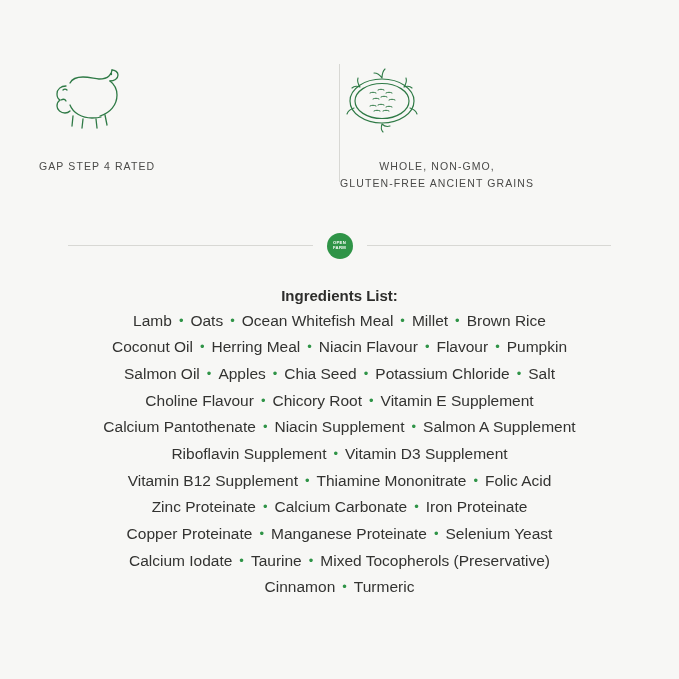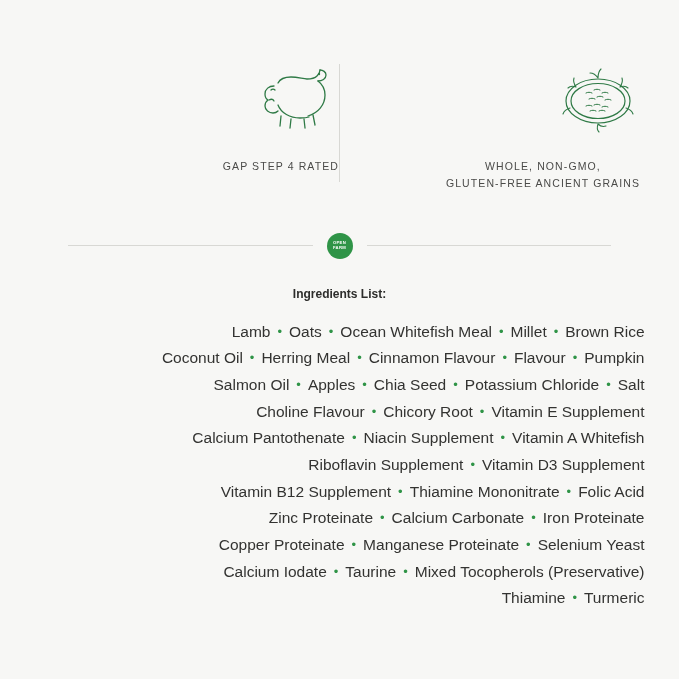--- a/index.html
+++ b/index.html
@@ -26,21 +26,21 @@
   .features {
     display: flex;
     align-items: flex-start;
     justify-content: center;
     padding-top: 58px;
   }
   .feature {
     width: 300px;
     display: flex;
     flex-direction: column;
-    align-items: flex-end;
+    align-items: flex-start;
   }
   .feature-icon {
     height: 78px;
     display: flex;
     align-items: center;
     justify-content: center;
   }
   .feature-caption {
     margin-top: 22px;
     font-size: 10.5px;
@@ -88,28 +88,28 @@
   .logo-line {
     font-size: 4.2px;
     letter-spacing: 0.3px;
     font-weight: bold;
   }
 
   
   .ing-title {
     text-align: center;
     margin-top: 28px;
-    font-size: 12px;
+    font-size: 15px;
     font-weight: bold;
     color: #2d2d2b;
   }
   .ing-list {
-    margin: 18px auto 0;
+    margin: 4px auto 0;
     width: 610px;
-    text-align: right;
+    text-align: center;
     font-size: 15.5px;
     line-height: 1.72;
     color: #333331;
   }
   .ing-item { white-space: nowrap; }
   .ing-dot {
     color: #2f9447;
     font-size: 13px;
     margin: 0 7px;
     position: relative;
@@ -174,25 +174,25 @@
       <span class="logo-line">OPEN</span>
       <span class="logo-line">FARM</span>
     </div>
     <div class="sep-line"></div>
   </div>
 
   <div class="ing-title">Ingredients List:</div>
 
   <div class="ing-list">
       <div><span class="ing-item">Lamb</span><span class="ing-dot">•</span><span class="ing-item">Oats</span><span class="ing-dot">•</span><span class="ing-item">Ocean Whitefish Meal</span><span class="ing-dot">•</span><span class="ing-item">Millet</span><span class="ing-dot">•</span><span class="ing-item">Brown Rice</span></div>
-      <div><span class="ing-item">Coconut Oil</span><span class="ing-dot">•</span><span class="ing-item">Herring Meal</span><span class="ing-dot">•</span><span class="ing-item">Cinnamon Flavour</span><span class="ing-dot">•</span><span class="ing-item">Flavour</span><span class="ing-dot">•</span><span class="ing-item">Pumpkin</span></div>
+      <div><span class="ing-item">Coconut Oil</span><span class="ing-dot">•</span><span class="ing-item">Herring Meal</span><span class="ing-dot">•</span><span class="ing-item">Niacin Flavour</span><span class="ing-dot">•</span><span class="ing-item">Flavour</span><span class="ing-dot">•</span><span class="ing-item">Pumpkin</span></div>
       <div><span class="ing-item">Salmon Oil</span><span class="ing-dot">•</span><span class="ing-item">Apples</span><span class="ing-dot">•</span><span class="ing-item">Chia Seed</span><span class="ing-dot">•</span><span class="ing-item">Potassium Chloride</span><span class="ing-dot">•</span><span class="ing-item">Salt</span></div>
       <div><span class="ing-item">Choline Flavour</span><span class="ing-dot">•</span><span class="ing-item">Chicory Root</span><span class="ing-dot">•</span><span class="ing-item">Vitamin E Supplement</span></div>
-      <div><span class="ing-item">Calcium Pantothenate</span><span class="ing-dot">•</span><span class="ing-item">Niacin Supplement</span><span class="ing-dot">•</span><span class="ing-item">Vitamin A Whitefish</span></div>
+      <div><span class="ing-item">Calcium Pantothenate</span><span class="ing-dot">•</span><span class="ing-item">Niacin Supplement</span><span class="ing-dot">•</span><span class="ing-item">Salmon A Supplement</span></div>
       <div><span class="ing-item">Riboflavin Supplement</span><span class="ing-dot">•</span><span class="ing-item">Vitamin D3 Supplement</span></div>
       <div><span class="ing-item">Vitamin B12 Supplement</span><span class="ing-dot">•</span><span class="ing-item">Thiamine Mononitrate</span><span class="ing-dot">•</span><span class="ing-item">Folic Acid</span></div>
       <div><span class="ing-item">Zinc Proteinate</span><span class="ing-dot">•</span><span class="ing-item">Calcium Carbonate</span><span class="ing-dot">•</span><span class="ing-item">Iron Proteinate</span></div>
       <div><span class="ing-item">Copper Proteinate</span><span class="ing-dot">•</span><span class="ing-item">Manganese Proteinate</span><span class="ing-dot">•</span><span class="ing-item">Selenium Yeast</span></div>
       <div><span class="ing-item">Calcium Iodate</span><span class="ing-dot">•</span><span class="ing-item">Taurine</span><span class="ing-dot">•</span><span class="ing-item">Mixed Tocopherols (Preservative)</span></div>
-      <div><span class="ing-item">Thiamine</span><span class="ing-dot">•</span><span class="ing-item">Turmeric</span></div>
+      <div><span class="ing-item">Cinnamon</span><span class="ing-dot">•</span><span class="ing-item">Turmeric</span></div>
     </div>
 
 </div>
 
 </body></html>

